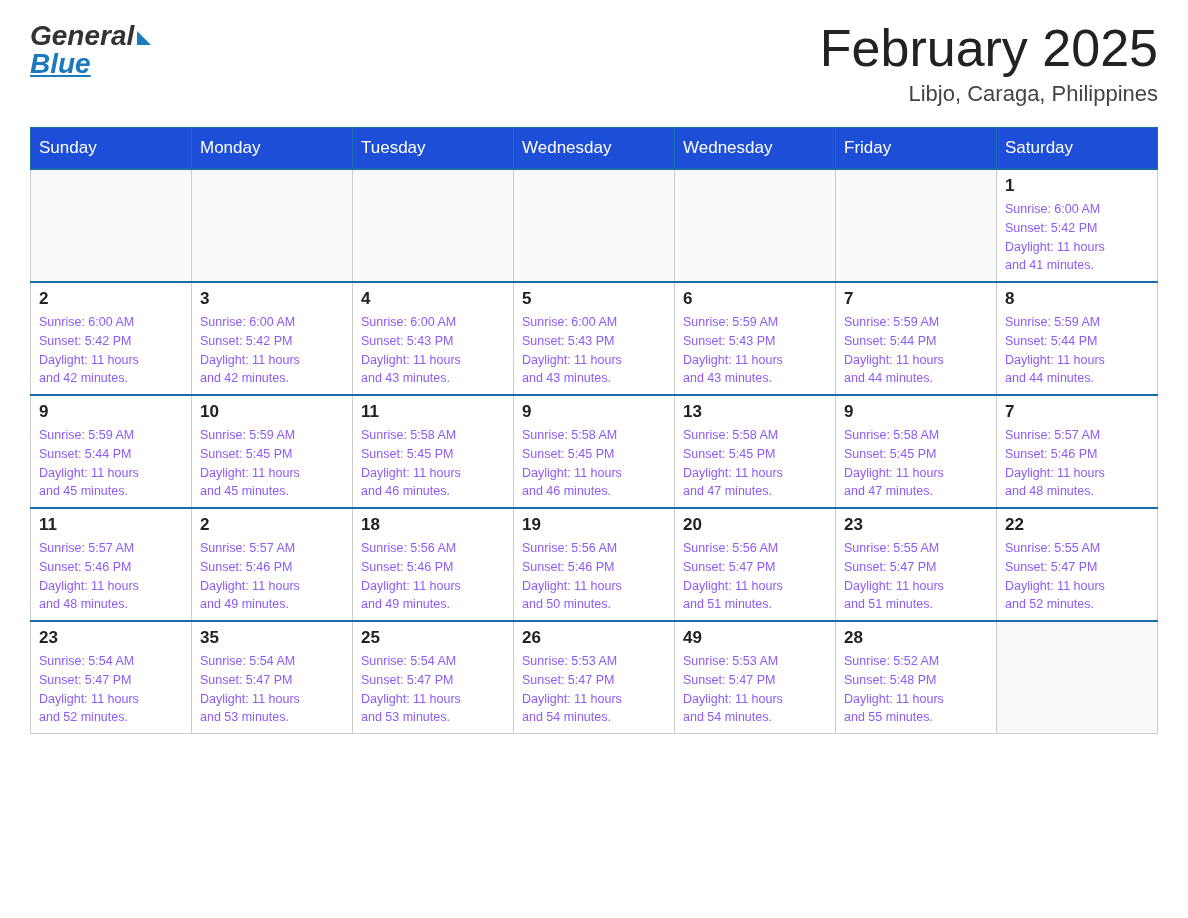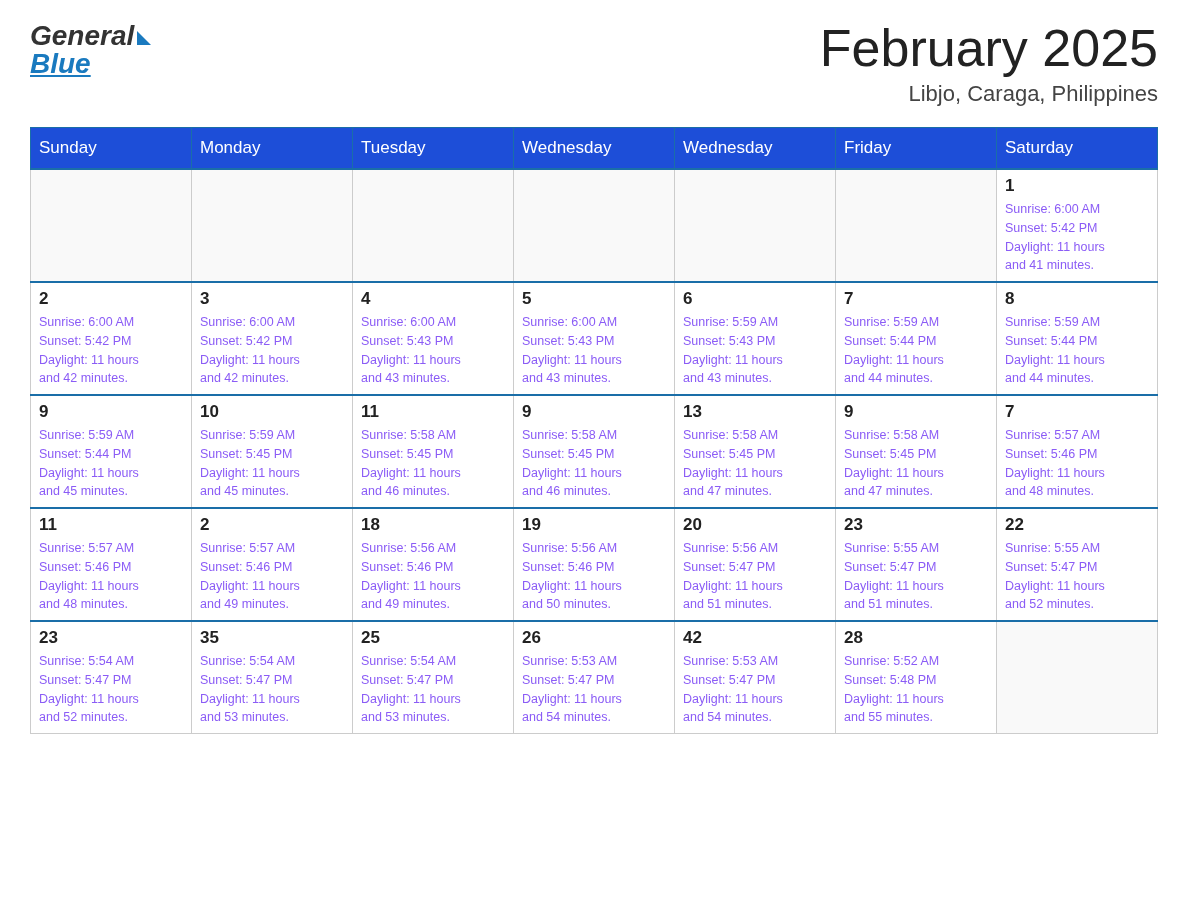--- a/index.html
+++ b/index.html
@@ -248,21 +248,21 @@
         </td>
         <td>
           <span class="day-number">25</span>
           <div class="day-info">Sunrise: 5:54 AM<br>Sunset: 5:47 PM<br>Daylight: 11 hours<br>and 53 minutes.</div>
         </td>
         <td>
           <span class="day-number">26</span>
           <div class="day-info">Sunrise: 5:53 AM<br>Sunset: 5:47 PM<br>Daylight: 11 hours<br>and 54 minutes.</div>
         </td>
         <td>
-          <span class="day-number">42</span>
+          <span class="day-number">49</span>
           <div class="day-info">Sunrise: 5:53 AM<br>Sunset: 5:47 PM<br>Daylight: 11 hours<br>and 54 minutes.</div>
         </td>
         <td>
           <span class="day-number">28</span>
           <div class="day-info">Sunrise: 5:52 AM<br>Sunset: 5:48 PM<br>Daylight: 11 hours<br>and 55 minutes.</div>
         </td>
         <td class="empty-cell"></td>
       </tr>
     </tbody>
 </table>

